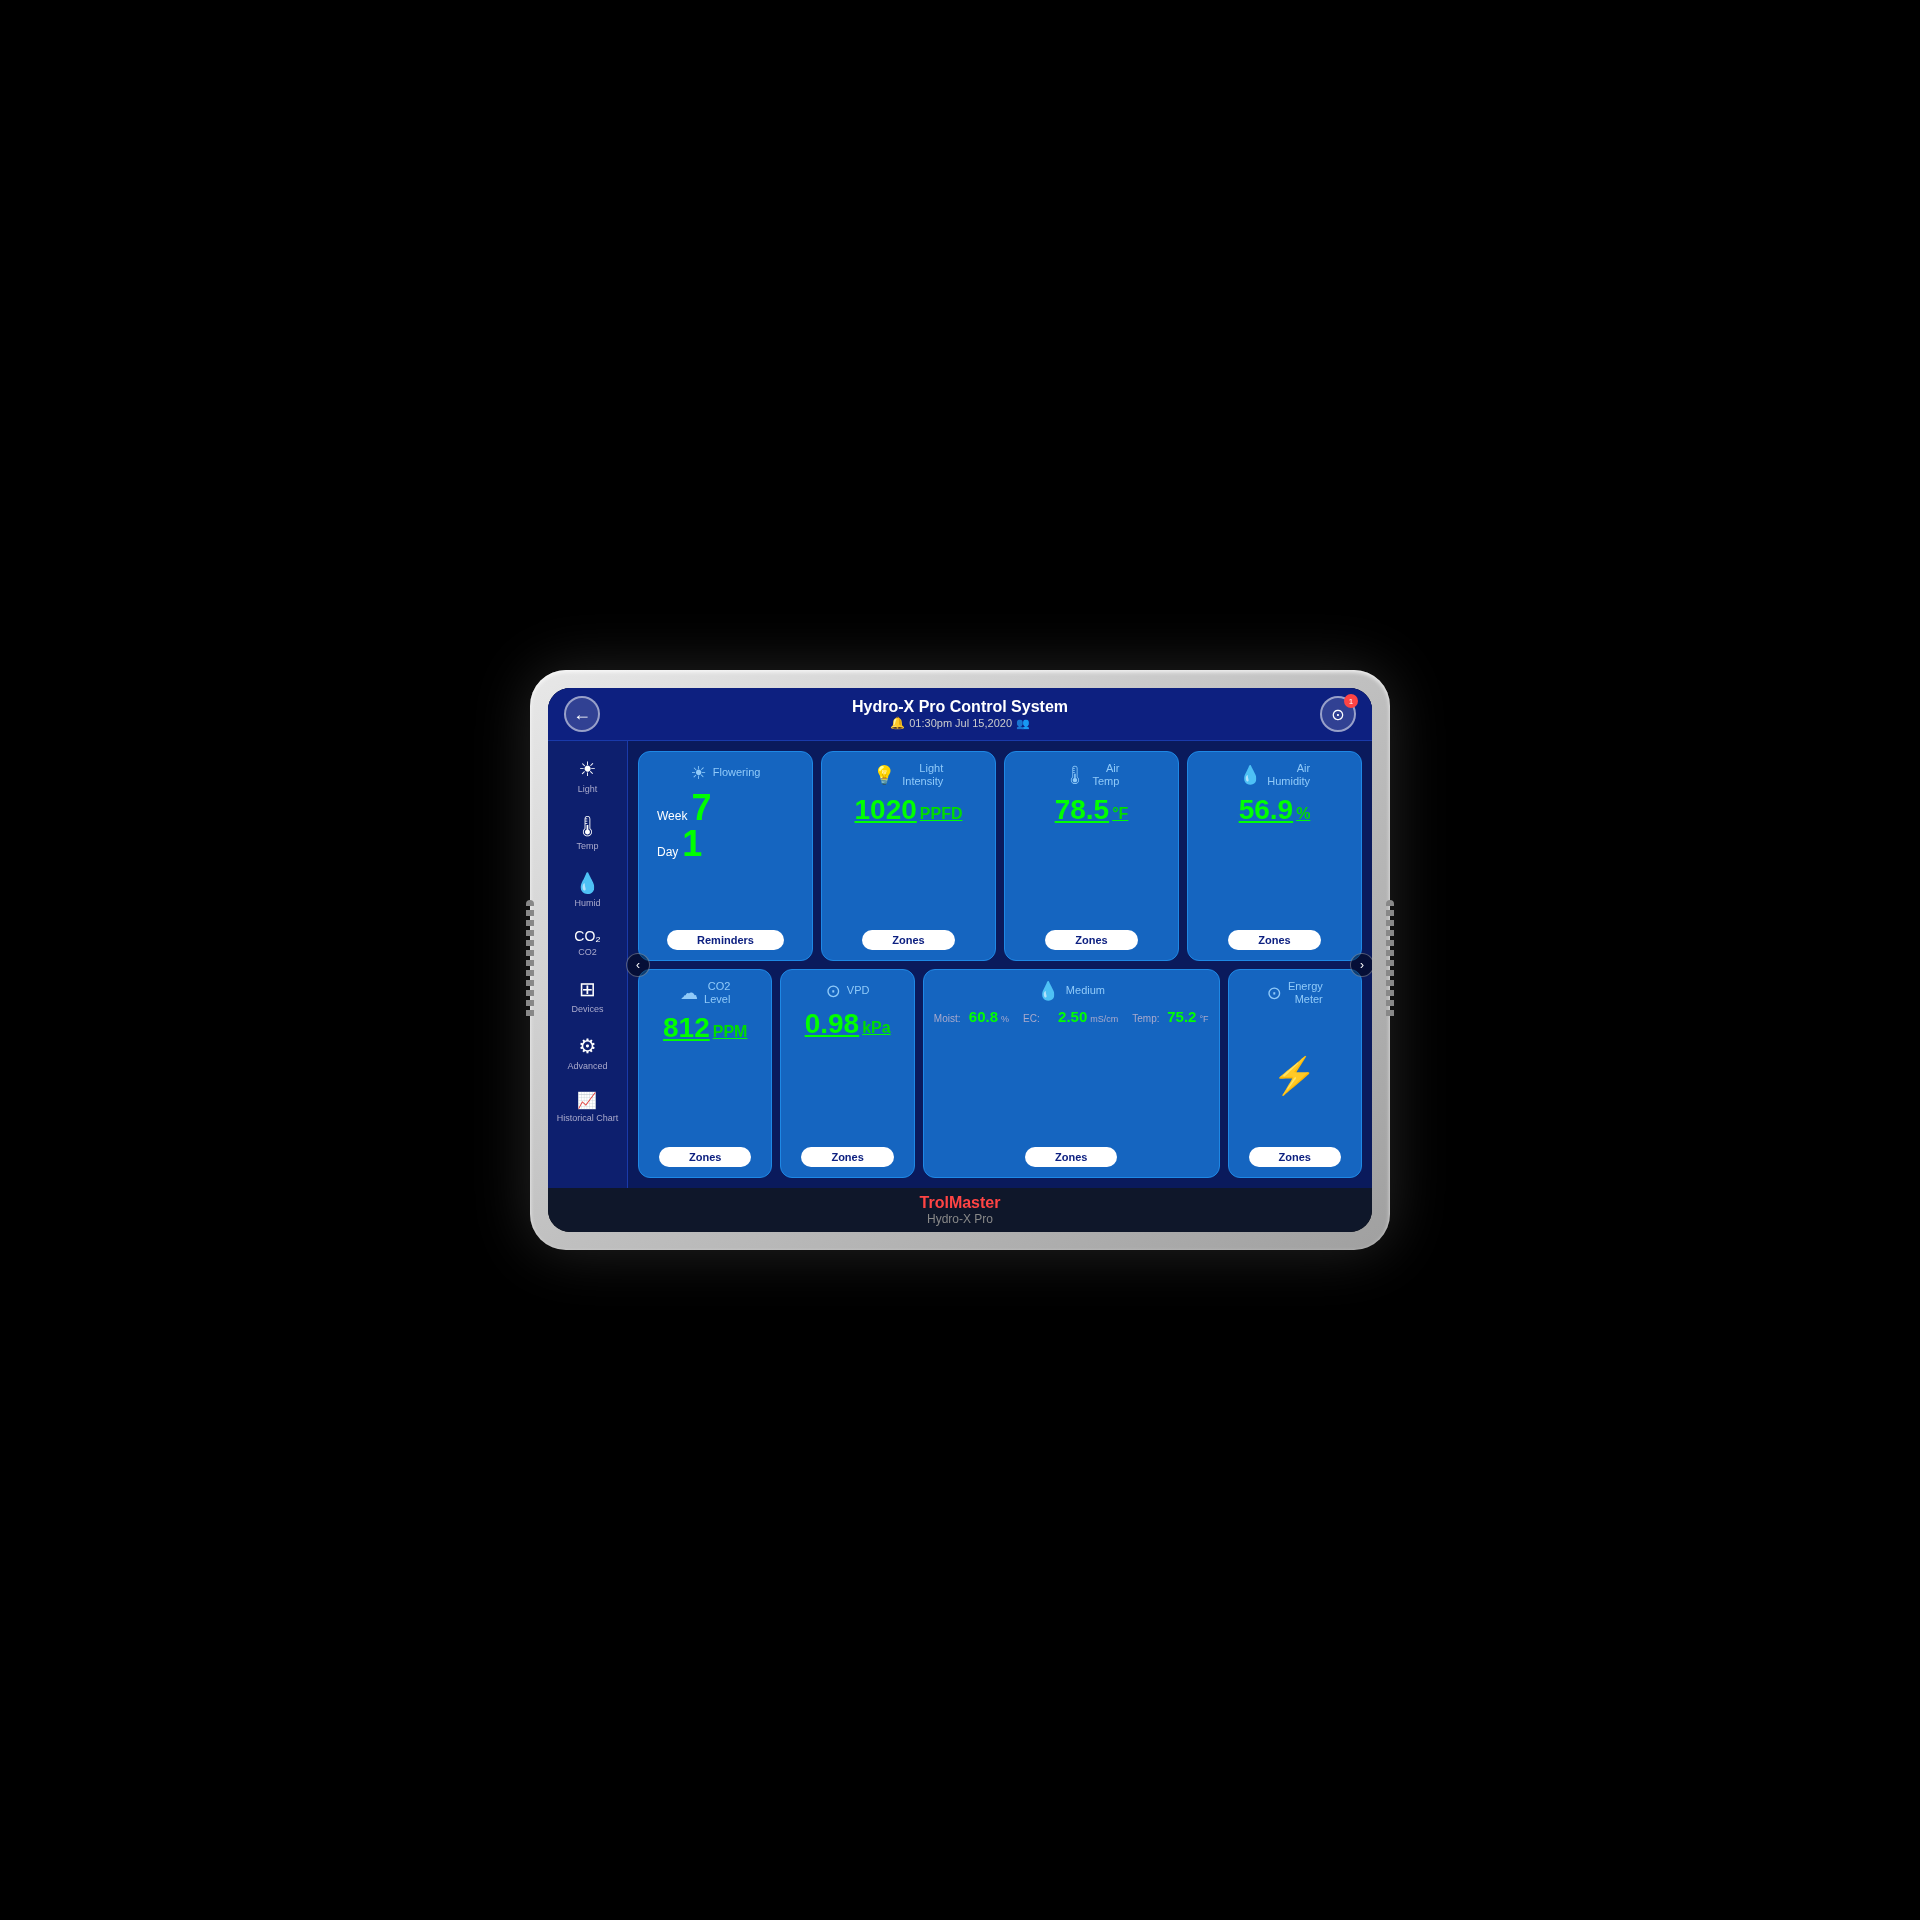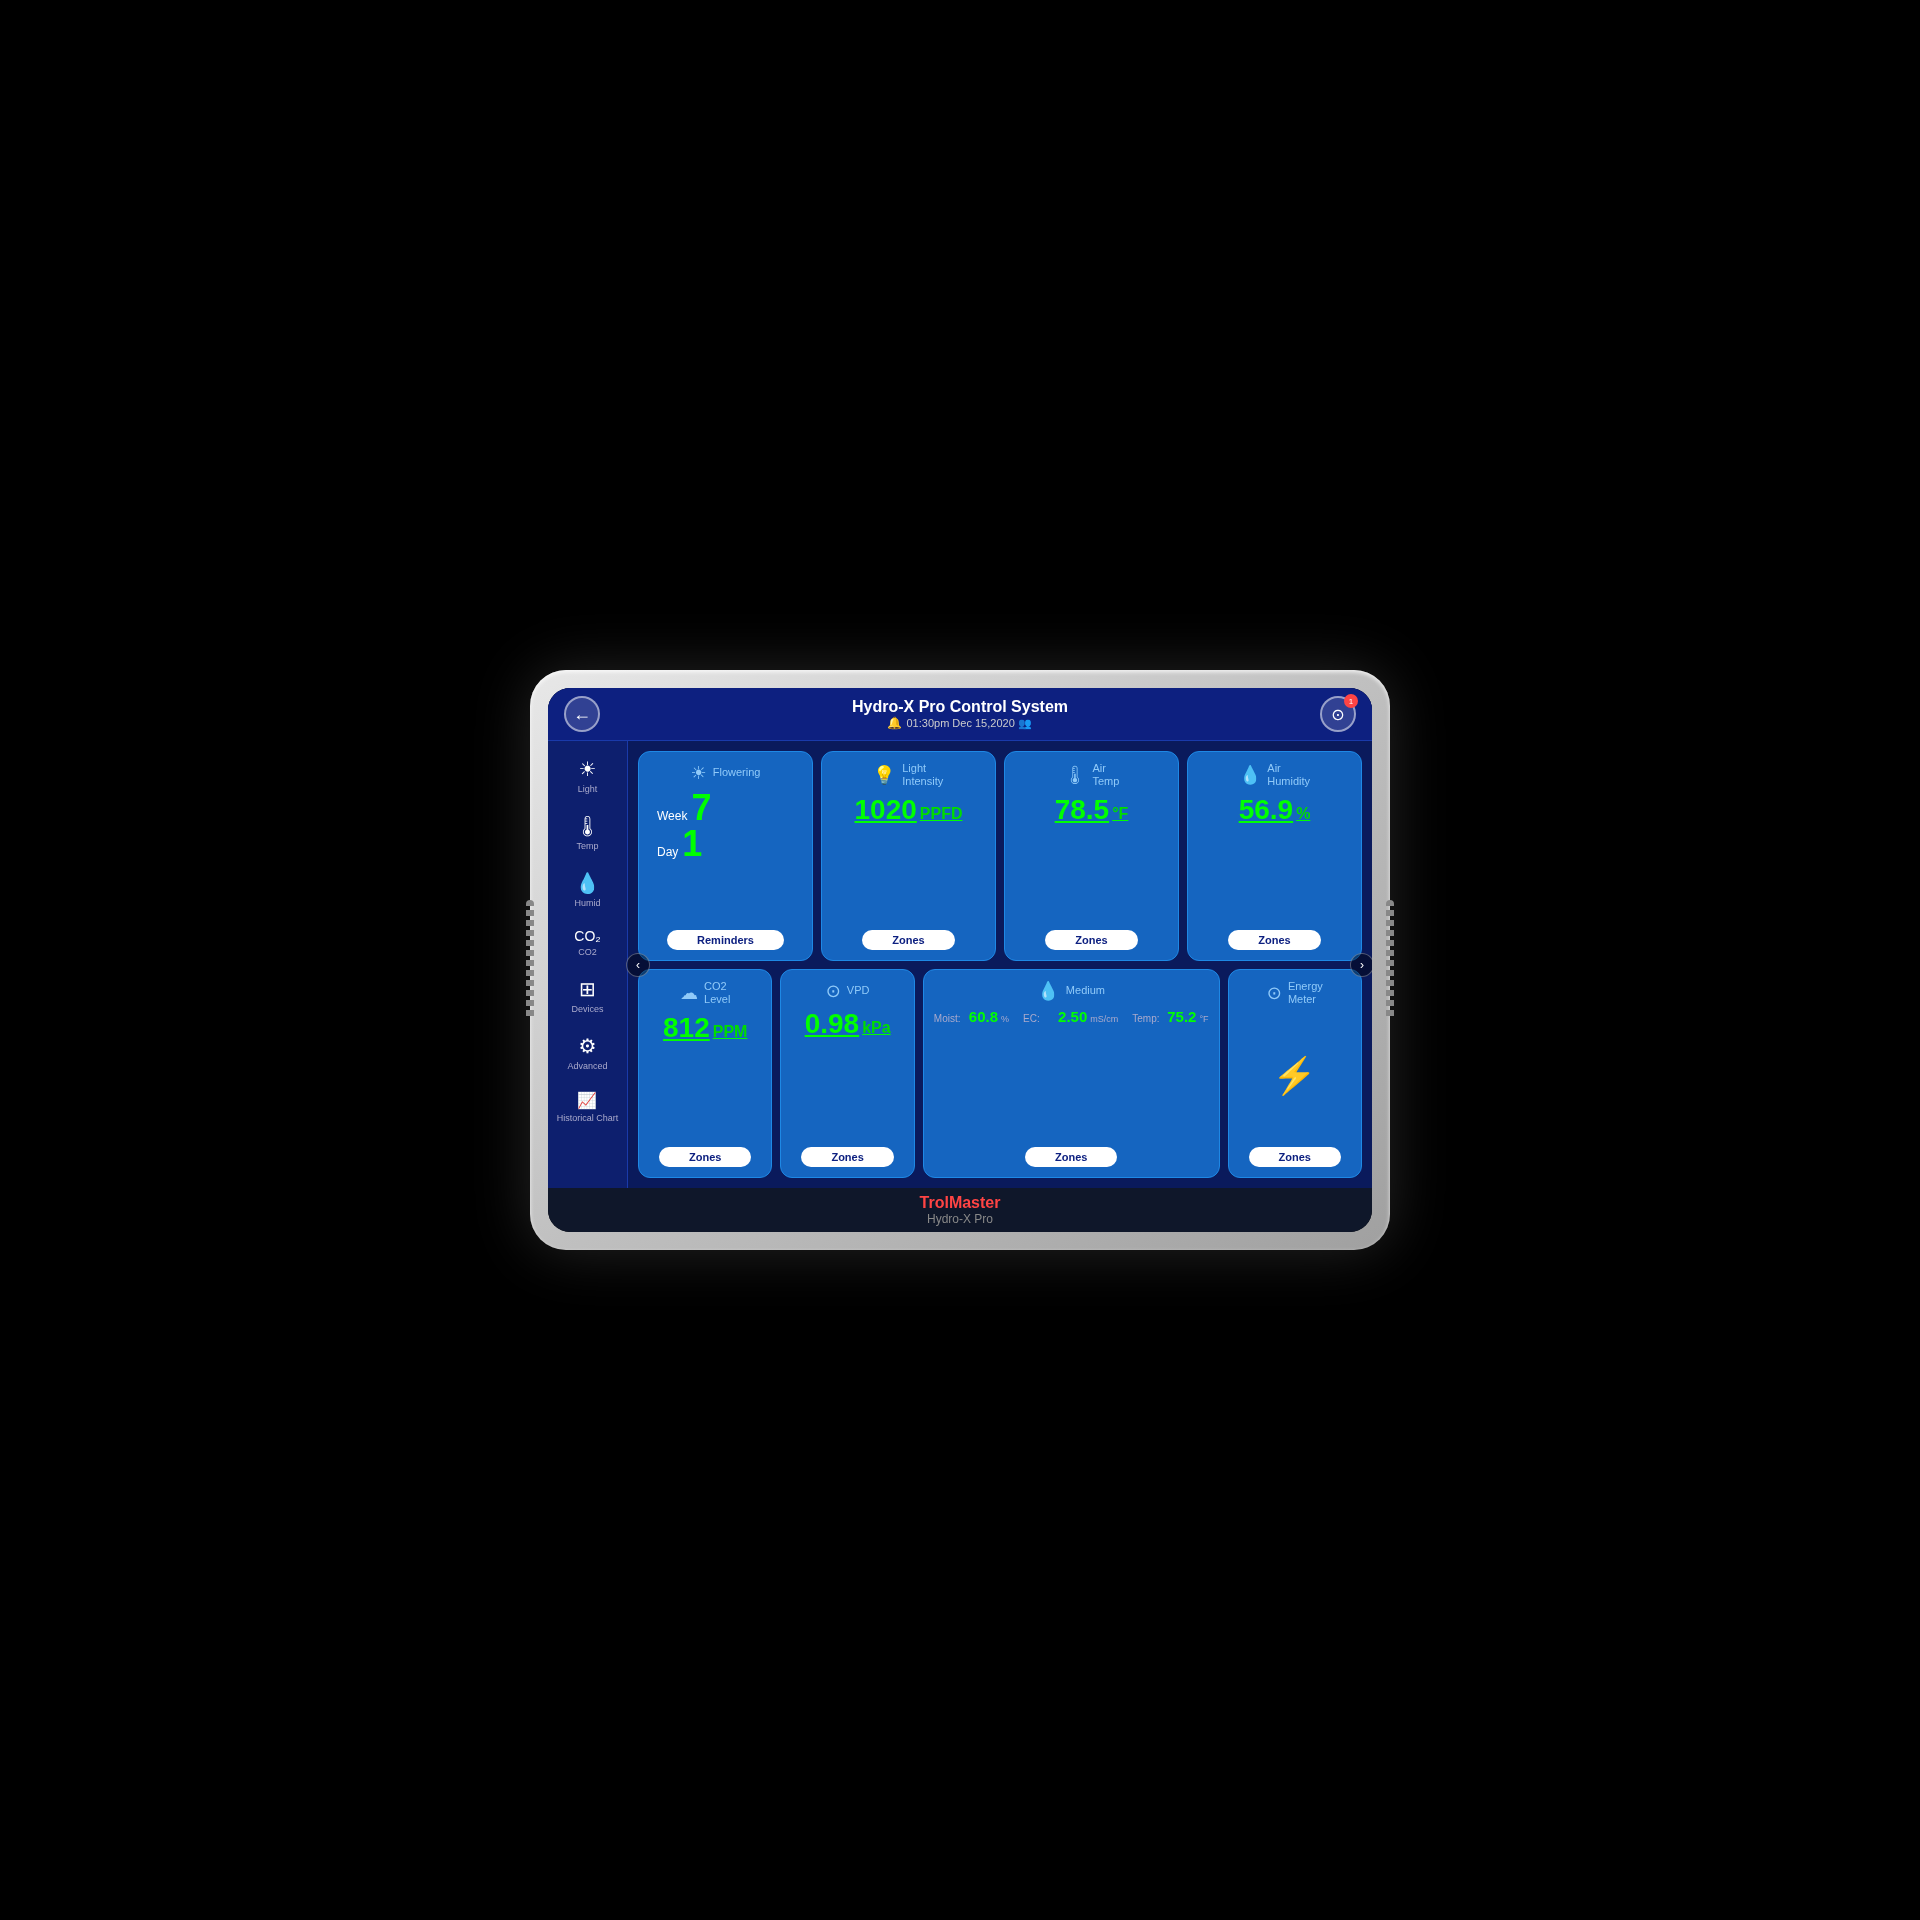--- a/index.html
+++ b/index.html
@@ -246,21 +246,21 @@
     }
 
     .card-icon {
       font-size: 18px;
       color: #90caf9;
     }
 
     .card-title {
       font-size: 11px;
       color: #90caf9;
-      text-align: left;
+      text-align: right;
       line-height: 1.2;
     }
 
     .card-value {
       color: #00ff00;
       font-size: 28px;
       font-weight: bold;
       display: flex;
       align-items: baseline;
       gap: 3px;
@@ -380,21 +380,21 @@
     <div class="screen">
 
       <div class="header">
         <div class="header-back">
           <span>←</span>
         </div>
         <div class="header-center">
           <div class="header-title">Hydro-X Pro Control System</div>
           <div class="header-subtitle">
             <span class="alert-icon">🔔</span>
-            <span>01:30pm  Dec 15,2020</span>
+            <span>01:30pm  Jul 15,2020</span>
             <span>👥</span>
           </div>
         </div>
         <div class="header-right">
           <span>⊙</span>
           <span class="notif-badge">1</span>
         </div>
       </div>
 
       <div class="main-content">

